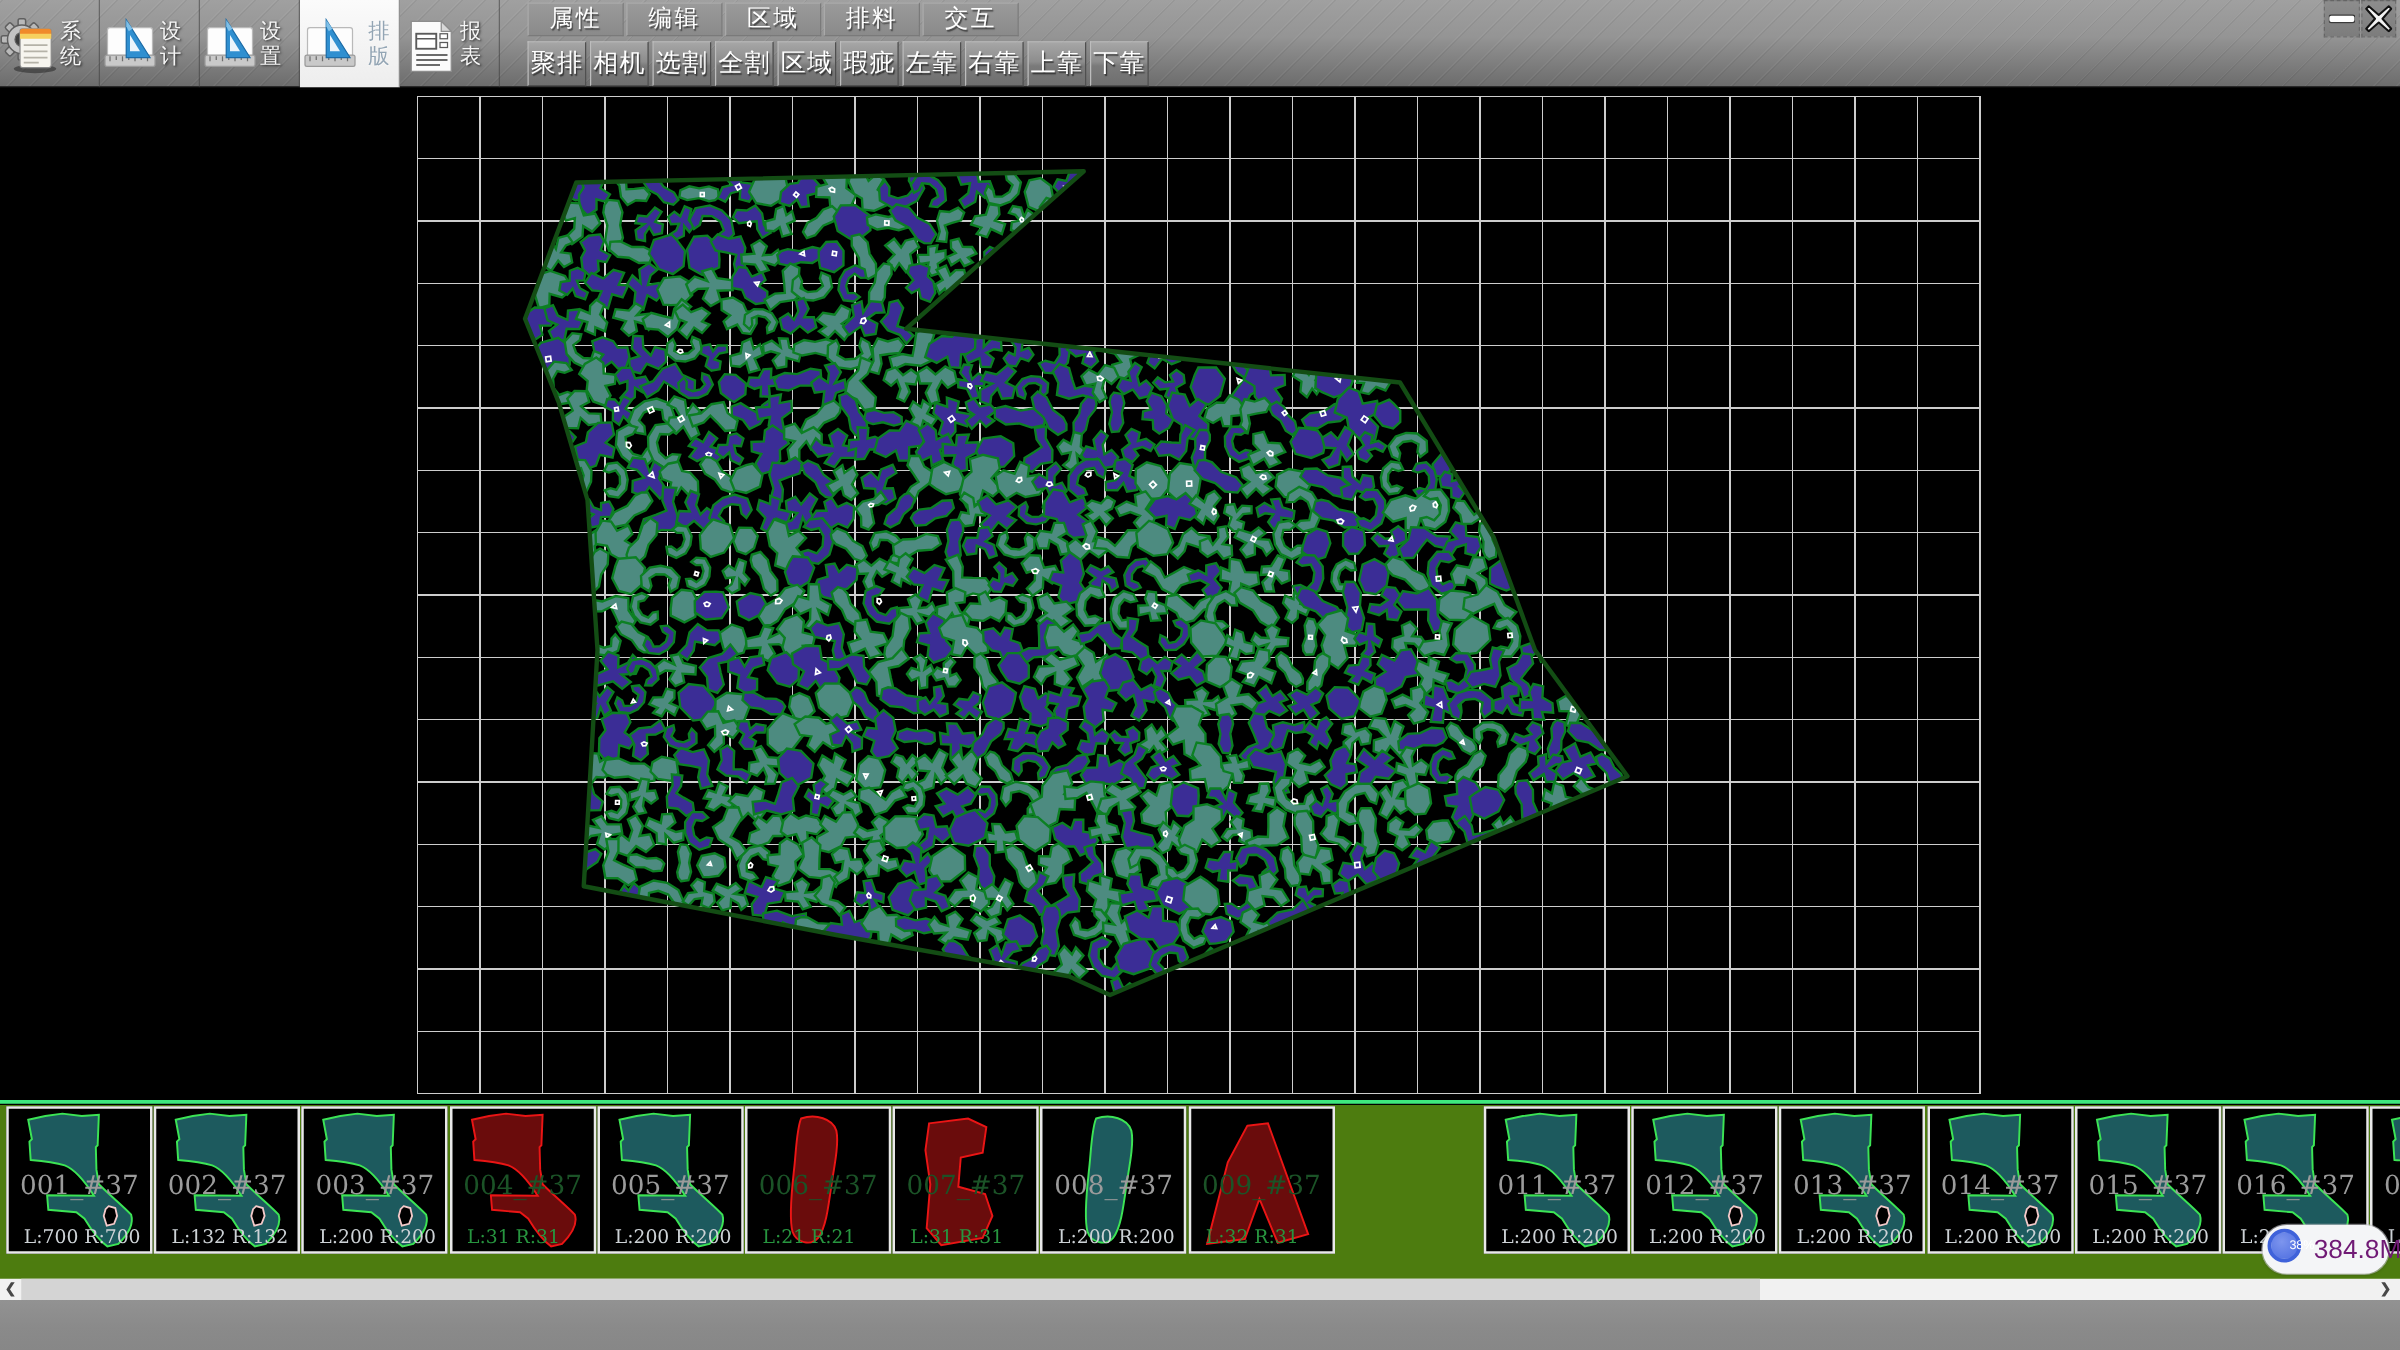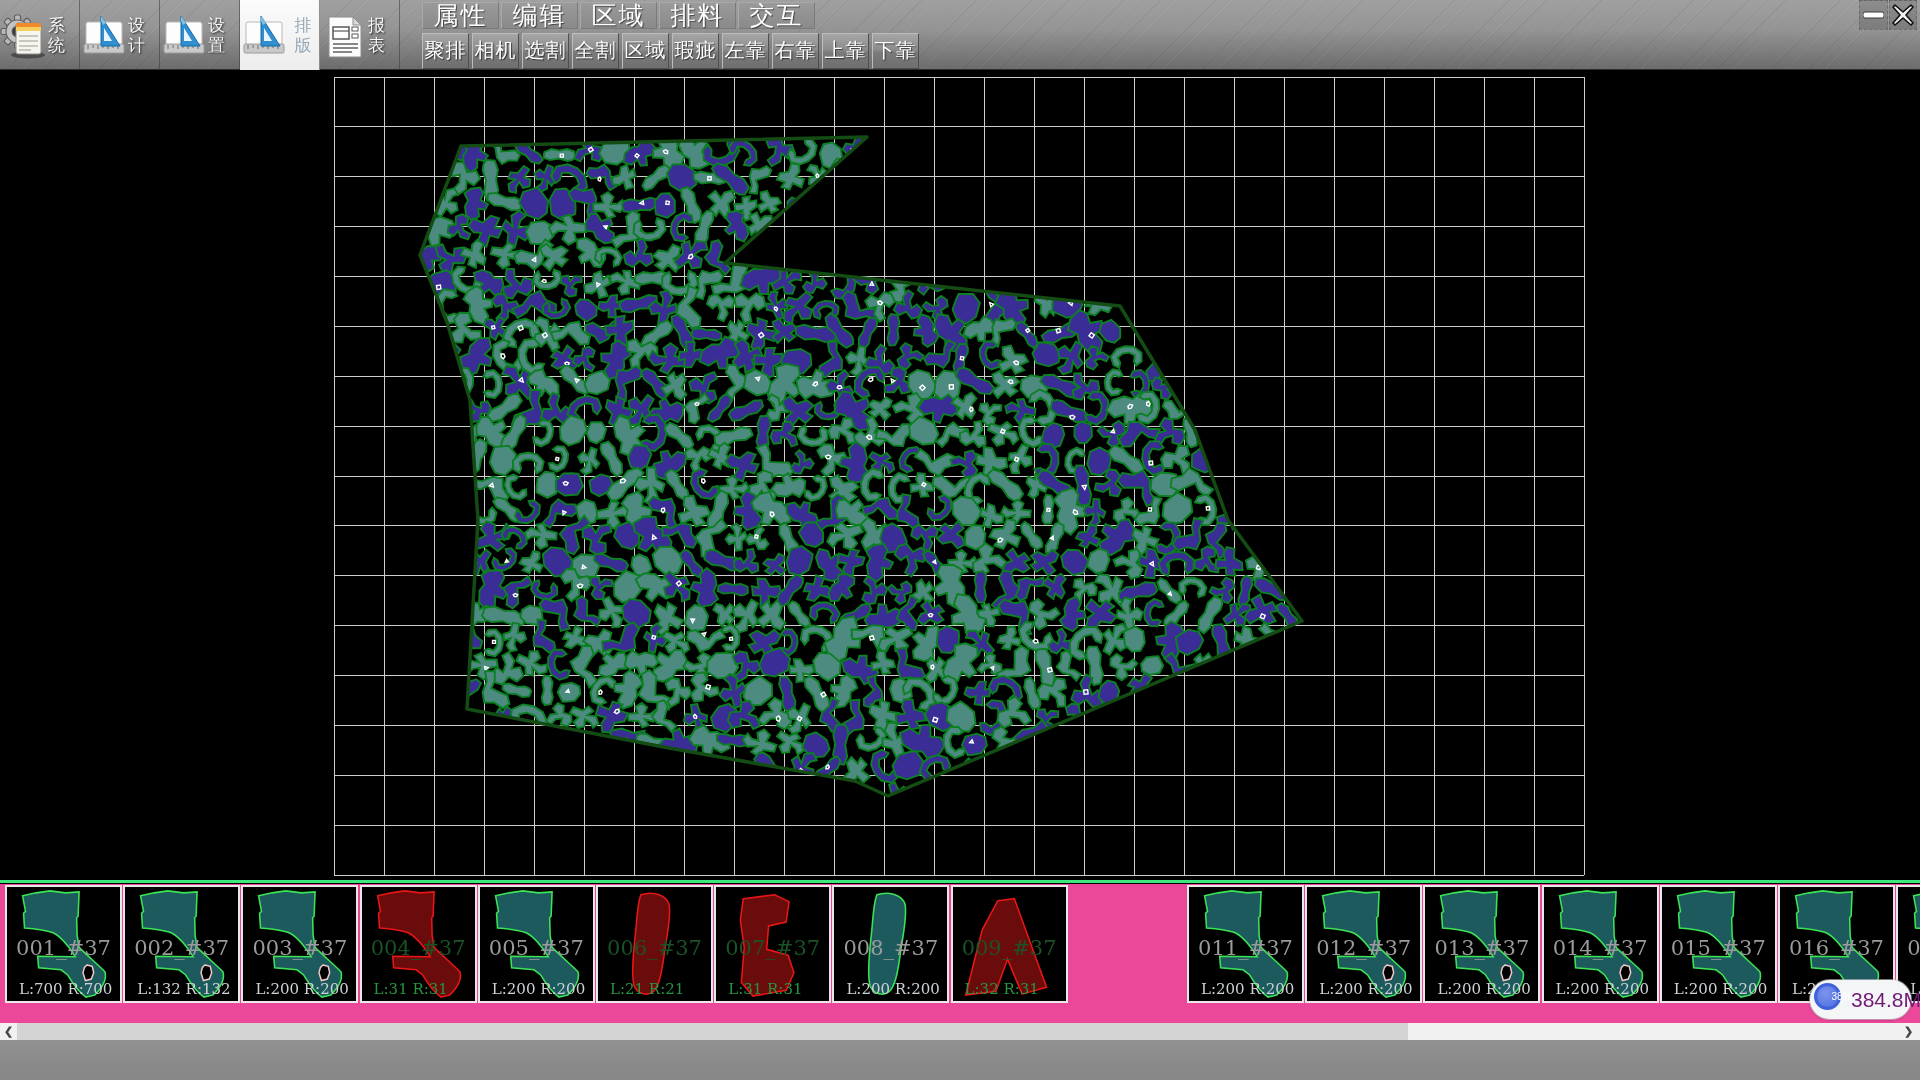--- a/index.html
+++ b/index.html
@@ -17,21 +17,21 @@
   .bigbtn { width:80px; height:70px; position:relative; border-right:1px solid rgba(60,60,60,.55);
     display:flex; flex-direction:row; align-items:center; justify-content:flex-start; cursor:default; }
   .bigbtn .icon { margin-top:3px; width:48px; height:46px; }
   .bigbtn .lbl { font-family:"DejaVu Serif","Liberation Serif",serif; font-size:17px; color:#f5f5f5; text-shadow:1px 1px 2px rgba(0,0,0,.75); letter-spacing:1px; line-height:20px; }
   .bigbtn.active { background:linear-gradient(#fbfbfb,#ededed);text-align:center; }
   .bigbtn.active .lbl { color:#93a5b4; text-shadow:0 1px 1px rgba(255,255,255,.8); }
 
   .menutabs { position:absolute; left:422px; top:2px; height:27px; display:flex; }
   .menutab { font-family:"DejaVu Serif","Liberation Serif",serif; width:77px; height:27px; margin-right:2px; background:linear-gradient(#9a9a9a,#8a8a8a);
     border:1px solid #a9a9a9; border-bottom-color:#7a7a7a; border-right-color:#7a7a7a;
-    color:#fff; font-size:25px; text-align:center; line-height:25px; letter-spacing:2px;
+    color:#fff; font-size:19px; text-align:center; line-height:25px; letter-spacing:2px;
     text-shadow:1px 1px 1px rgba(0,0,0,.55); cursor:default; }
 
   .toolrow { position:absolute; left:422px; top:33px; height:36px; display:flex; }
   .toolbtn { font-family:"DejaVu Serif","Liberation Serif",serif; width:47px; height:36px; margin-right:3px;
     background:linear-gradient(#a6a6a6 0%, #8d8d8d 45%, #7a7a7a 55%, #6f6f6f 100%);
     border:1px solid #bdbdbd; border-right-color:#4f4f4f; border-bottom-color:#4f4f4f;
     color:#fff; font-size:20px; text-align:center; line-height:33px; letter-spacing:1px;
     text-shadow:1px 1px 1px rgba(0,0,0,.6); cursor:default; }
 
   .winbtn { position:absolute; top:0; height:30px; background:linear-gradient(#8d8d8d,#7c7c7c);
@@ -39,21 +39,21 @@
   .winbtn.min { left:1859px; width:29px; }
   .winbtn.close { left:1889px; width:28px; }
 
   
   .canvas-wrap { position:absolute; left:0; top:70px; width:1920px; height:811px; background:#000; }
   .canvas-wrap svg { display:block; }
 
   .green-sep { position:absolute; left:0; top:880px; width:1920px; height:3px; }
 
   
-  .thumbs { position:absolute; left:0; top:884px; width:1920px; height:174px; background:#ec4899; overflow:hidden; }
+  .thumbs { position:absolute; left:0; top:884px; width:1920px; height:174px; background:#4d7c0f; overflow:hidden; }
   .thumb-cell { position:absolute; top:1px; width:117px; height:118px; border:2px solid #e9e9e9; background:#000; cursor:default; }
   .thumb-cell svg { position:absolute; left:0; top:0; }
   .thumb-title { position:absolute; left:0; top:49px; width:100%; text-align:center;
     font-family:"DejaVu Serif","Liberation Serif",serif; font-size:21px; line-height:24px; letter-spacing:0; }
   .thumb-title.gray  { color:#9b9b9b; }
   .thumb-title.green { color:#1b5327; }
   .thumb-label { position:absolute; left:12px; bottom:3px; width:108px;
     font-family:"DejaVu Serif","Liberation Serif",serif; font-size:15px; white-space:nowrap; }
   .thumb-label.gray  { color:#cdd2d6;margin-top:45px; }
   .thumb-label.green { color:#27953f; }

